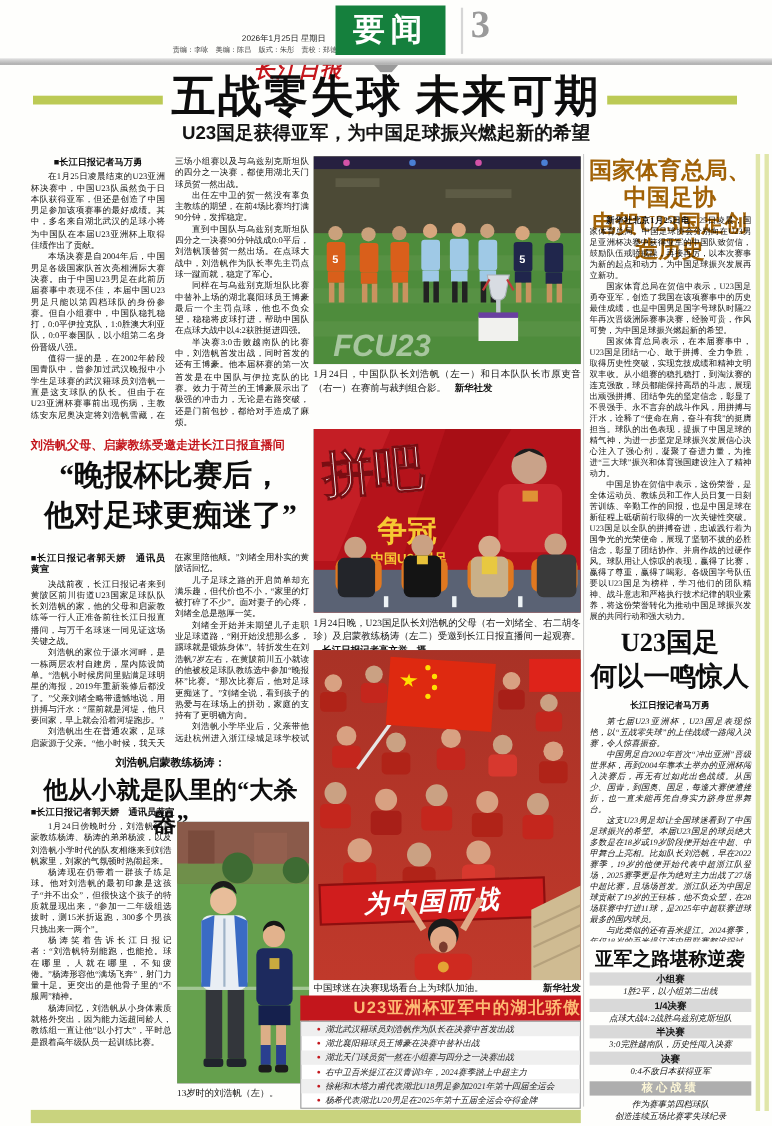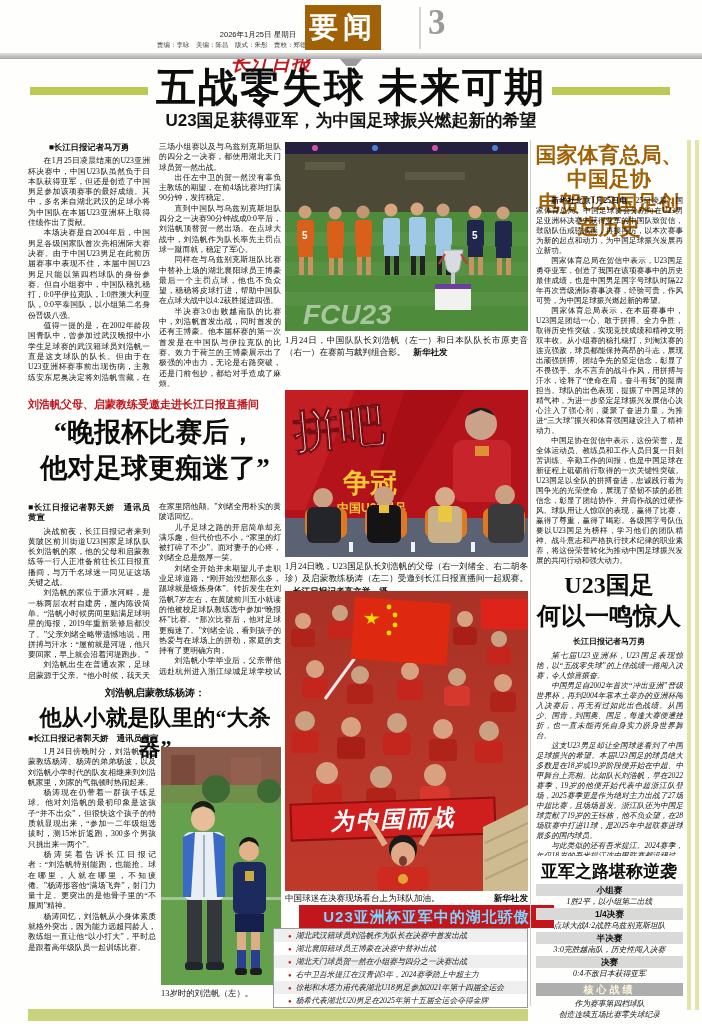--- a/index.html
+++ b/index.html
@@ -5,21 +5,21 @@
   html,body{margin:0;padding:0;background:#ffffff;}
   .page{position:relative;width:702px;height:1024px;background:#fefefc;overflow:hidden;
         font-family:"Liberation Serif",serif;color:#111;}
   .abs{position:absolute;}
 
   
   .masthead{left:229px;top:8px;width:84px;text-align:center;font-family:"Liberation Serif",serif;
             font-style:italic;font-weight:bold;font-size:19px;color:#c5171d;letter-spacing:1px;margin-top:43px;}
   .dateline{left:203px;top:30px;width:110px;text-align:center;font-size:7.5px;color:#222;font-family:"Liberation Sans",sans-serif;}
   .credits{left:150px;top:41px;width:163px;text-align:right;font-size:6.5px;color:#444;font-family:"Liberation Sans",sans-serif;}
-  .section-box{left:305px;top:5px;width:76px;height:45px;background:#a16207;color:#fff;
+  .section-box{left:305px;top:5px;width:100px;height:45px;background:#15803d;color:#fff;
                font-family:"Liberation Sans",sans-serif;font-weight:bold;font-size:29px;
                line-height:45px;text-align:center;letter-spacing:5px;}
   .hdr-vline{left:419px;top:7px;width:2px;height:42px;background:#d6d6d6;}
   .page-number{left:428px;top:3px;font-size:35px;font-weight:bold;color:#9a9a9a;font-family:"Liberation Serif",serif;}
   .header-rule{left:0;top:53px;width:702px;height:6px;background:linear-gradient(#e2e2e2,#a9a9a9);}
   .header-notch{left:340px;top:59px;width:22px;height:7px;background:#9a9a9a;
                 clip-path:polygon(0 0,100% 0,72% 100%,28% 100%);}
 
   
   .bar-green{top:87px;width:118px;height:8px;background:#bcca55;}
@@ -63,23 +63,23 @@
   .photo-match{left:285px;top:142px;width:243px;height:189px;}
   .photo-studio{left:285px;top:390px;width:243px;height:167px;}
   .photo-crowd{left:285px;top:591px;width:243px;height:300px;}
   .photo-boys{left:161px;top:747px;width:120px;height:238px;}
   .cap-studio{left:285px;top:560px;width:243px;}
   .cap-crowd{left:285px;top:893px;width:243px;display:flex;justify-content:space-between;
              font-size:8.6px;}
   .cap-crowd .credit{font-weight:bold;}
 
   
-  .pride-banner{left:273px;top:905px;width:255px;height:23px;background:#c3161c;color:#7dd3fc;
-                text-align:center;line-height:23px;font-size:15px;font-weight:bold;
-                letter-spacing:1px;font-family:"Liberation Sans",sans-serif;margin-left:26px;}
+  .pride-banner{left:273px;top:905px;width:255px;height:23px;background:#c3161c;color:#fdba74;
+                text-align:right;line-height:23px;font-size:15px;font-weight:bold;
+                letter-spacing:1px;font-family:"Liberation Sans",sans-serif;}
   .pride-box{left:273px;top:928px;width:253px;height:78px;border:1px solid #9a9a9a;background:#fff;}
   .pride-row{display:flex;align-items:center;height:13px;padding-left:14px;font-size:7.8px;
              font-style:italic;color:#222;}
   .pride-row::before{content:"●";color:#c3161c;font-size:6px;margin-right:4px;font-style:normal;}
   .pride-box div:nth-of-type(odd){background:#efefef;}
 
   
   .sb-vline{left:530px;top:140px;width:1px;height:866px;background:#cfcfcf;}
   .sbA-title{left:534px;top:143px;width:150px;text-align:center;font-size:21px;line-height:24px;
              font-weight:900;color:#a16207;font-family:"Liberation Serif",serif;}

